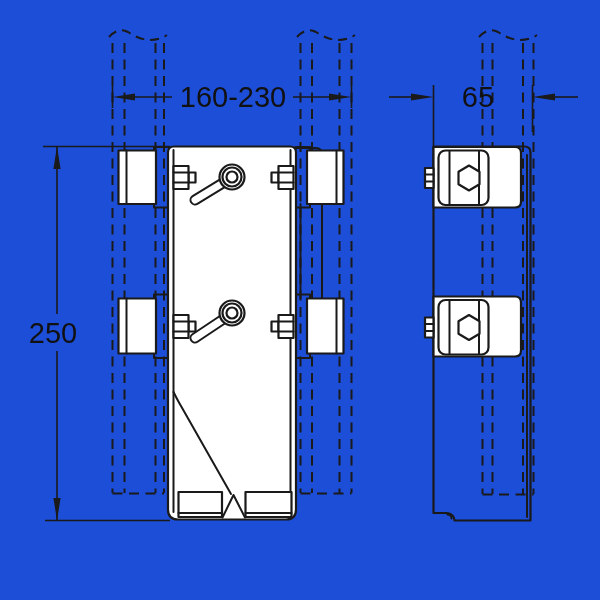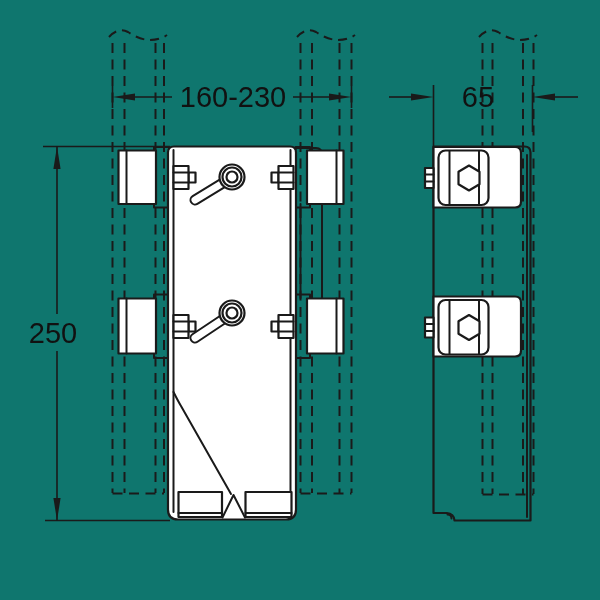--- a/index.html
+++ b/index.html
@@ -1,16 +1,16 @@
 <!DOCTYPE html>
 <html><head>
 <meta charset="utf-8">
 <style>
   html,body{margin:0;padding:0;background:#ffffff;}
-  .stage{position:relative;width:600px;height:600px;background:#0f766e;overflow:hidden;
+  .stage{position:relative;width:600px;height:600px;background:#1d4ed8;overflow:hidden;
          font-family:"Liberation Sans", sans-serif;}
   svg{display:block;}
   .ln   {stroke:#1a1a1a;stroke-width:2.2;fill:none;stroke-linecap:round;stroke-linejoin:round;}
   .lnt  {stroke:#1a1a1a;stroke-width:2;fill:none;stroke-linecap:round;stroke-linejoin:round;}
   .wfill{fill:#ffffff;stroke:#1a1a1a;stroke-width:2.2;stroke-linejoin:round;}
   .dash {stroke:#1a1a1a;stroke-width:2;fill:none;stroke-dasharray:10 6.5;stroke-linecap:butt;}
   .dashw{stroke:#1a1a1a;stroke-width:2;fill:none;stroke-dasharray:9 6;stroke-linecap:butt;}
   .dim  {stroke:#1a1a1a;stroke-width:1.6;fill:none;stroke-linecap:butt;}
   .arr  {fill:#1a1a1a;stroke:none;}
   .dimtxt{font-family:"Liberation Sans", sans-serif;font-size:29px;fill:#111111;}

